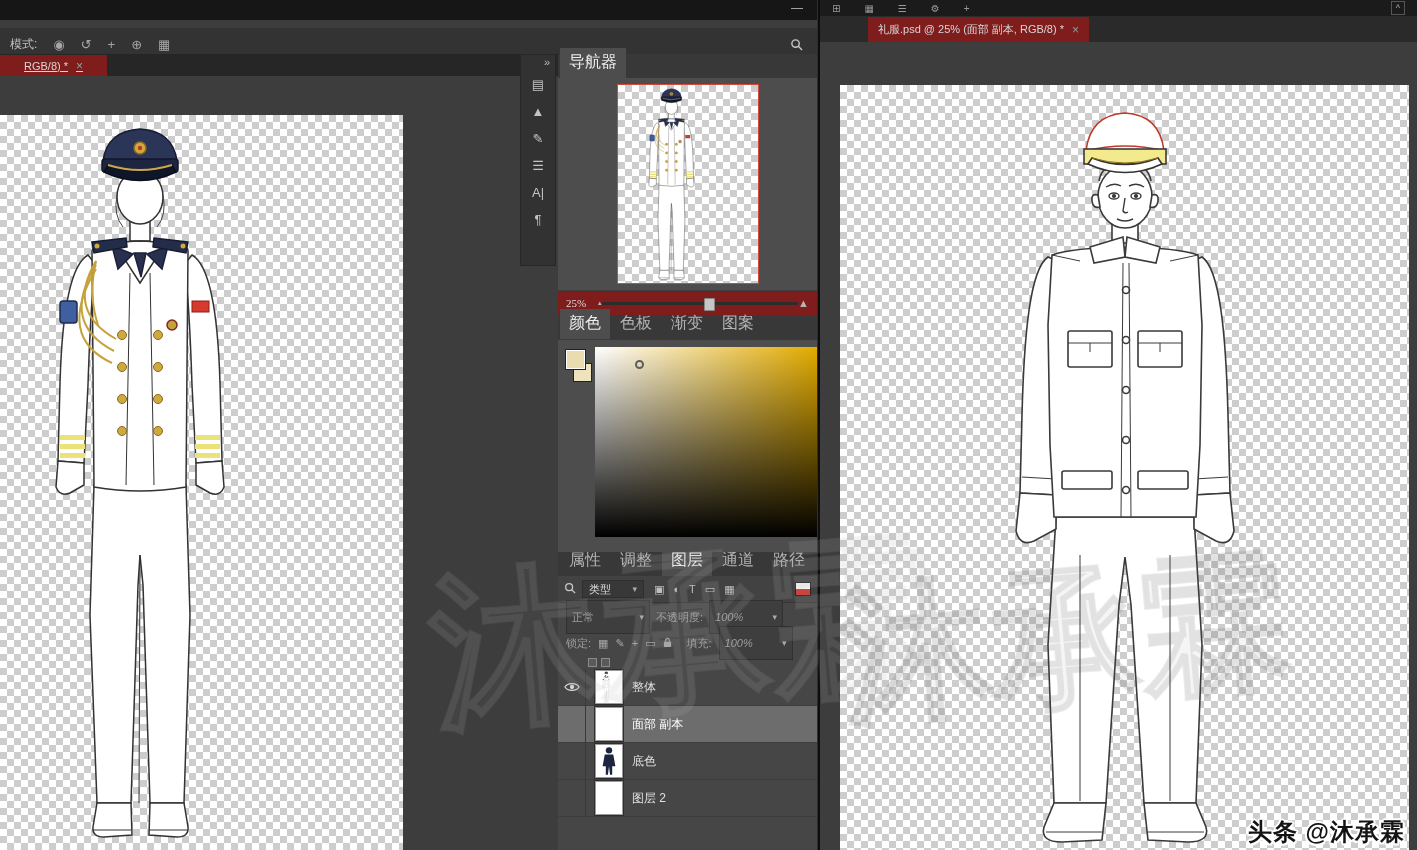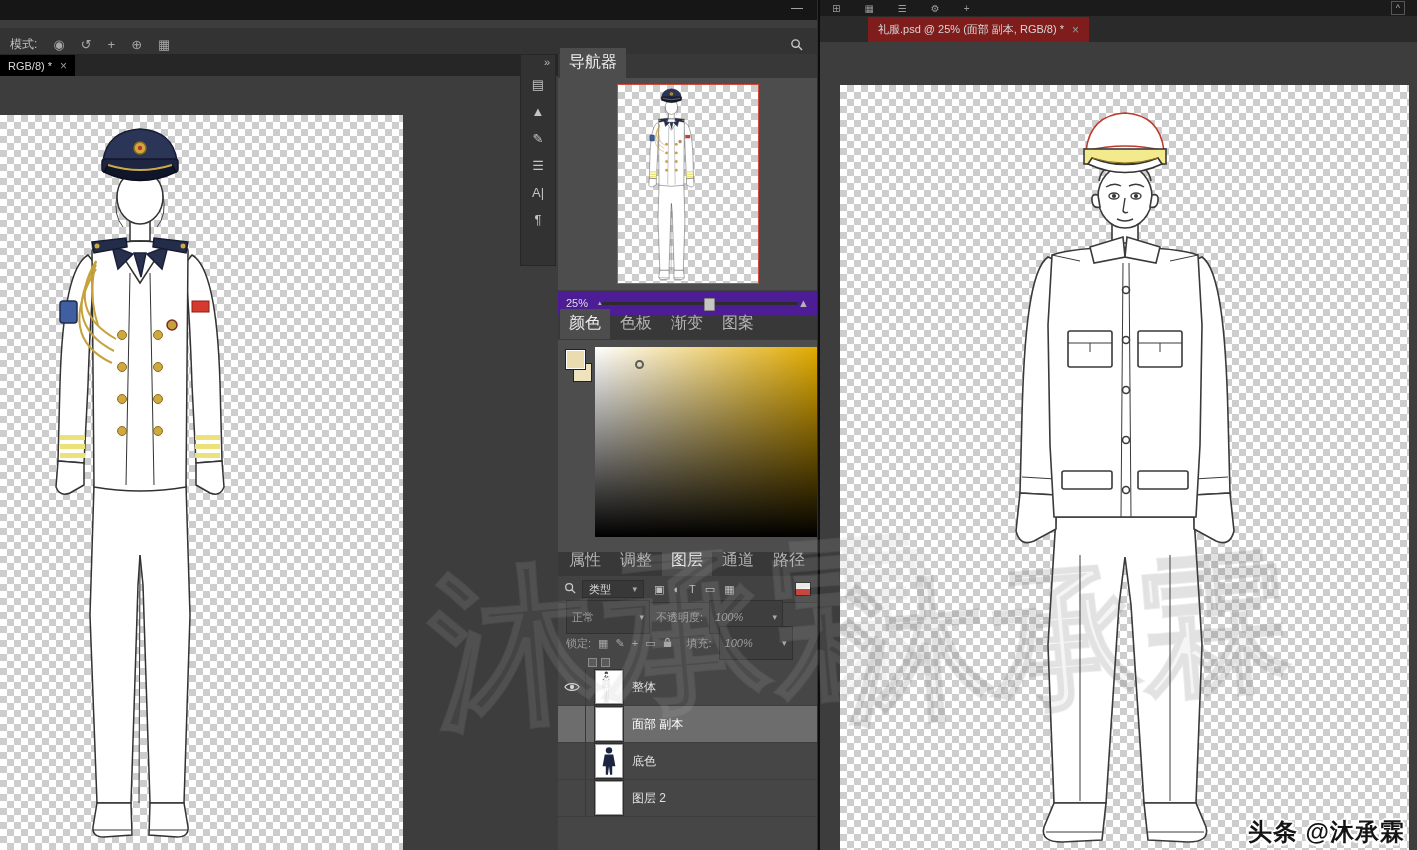--- a/index.html
+++ b/index.html
@@ -29,43 +29,43 @@
   
   .lw{position:absolute;left:0;top:0;width:817px;height:850px;background:#3d3d3d;}
   .lw-top{position:absolute;top:0;left:0;right:0;height:20px;background:#161616;}
   .minimize{position:absolute;right:14px;top:1px;color:#b5b5b5;font-size:12px;cursor:default;}
   .lw-opts{position:absolute;top:20px;left:0;right:0;height:33px;background:#333333;border-bottom:1px solid #15803d;
     display:flex;align-items:center;gap:16px;padding:0 10px;margin-top:8px;}
   .opt-label{font-size:12px;color:#bfbfbf;}
   .opt-icon{font-size:13px;color:#a6a6a6;}
   .opt-search{margin-left:auto;margin-right:4px;display:flex;align-items:center;}
   .lw-tabs{position:absolute;top:54px;left:0;right:0;height:22px;background:#262626;display:flex;align-items:flex-end;}
-  .doc-tab{height:21px;background:#000000;color:#d8d8d8;font-size:11px;display:flex;align-items:center;gap:8px;padding:0 8px;}
+  .doc-tab{height:21px;background:#7f1d1d;color:#d8d8d8;font-size:11px;display:flex;align-items:center;gap:8px;padding:0 24px;text-decoration:underline;}
   .tab-close{color:#9d9d9d;font-size:12px;}
   .lw-canvas{position:absolute;top:76px;left:0;right:0;bottom:0;background:#3d3d3d;overflow:hidden;}
   .doc-left{position:absolute;left:0;top:39px;width:403px;height:735px;overflow:hidden;}
   .doc-left svg{position:absolute;inset:0;}
 
   
   .tool-strip{position:absolute;left:520px;top:54px;width:36px;height:212px;background:#323232;
     border:1px solid #272727;display:flex;flex-direction:column;align-items:center;box-sizing:border-box;}
   .collapse{align-self:flex-end;color:#bdbdbd;font-size:11px;margin:1px 5px 3px 0;}
   .tool-icon{width:28px;height:27px;color:#c4c4c4;font-size:13px;display:flex;align-items:center;justify-content:center;}
 
   
   .panels{position:absolute;left:558px;top:54px;width:259px;bottom:0;background:#464646;display:flex;flex-direction:column;}
   .p-tabs{height:24px;background:#383838;display:flex;align-items:flex-end;padding-left:2px;gap:1px;flex:none;}
   .p-tab{font-size:16px;color:#b3b3b3;padding:4px 9px 5px;white-space:nowrap;}
   .p-tab.active{background:#4d4d4d;color:#ececec;}
   .nav-body{height:212px;background:#4d4d4d;position:relative;flex:none;}
   .nav-thumb{position:absolute;left:50%;transform:translateX(-50%);top:6px;width:142px;height:200px;
     border:1px solid #cf4b3c;box-sizing:border-box;overflow:hidden;}
   .nav-thumb svg{position:absolute;inset:0;width:100%;height:100%;}
-  .zoom-row{height:24px;background:#4c1d95;border-top:1px solid #3e3e3e;display:flex;align-items:center;
-    padding:0 8px;gap:0;flex:none;}
+  .zoom-row{height:24px;background:#7f1d1d;border-top:1px solid #3e3e3e;display:flex;align-items:center;
+    padding:0 8px;gap:0;flex:none;font-family:Liberation Serif, serif;}
   .zoom-val{font-size:11px;color:#dedede;width:32px;}
   .z-tri-s{color:#b4b4b4;font-size:7px;}
   .z-tri-b{color:#b4b4b4;font-size:11px;}
   .z-track{flex:1;height:3px;background:#2c2c2c;border-radius:2px;position:relative;}
   .z-thumb{position:absolute;left:52%;top:-4px;width:9px;height:11px;background:#c6c6c6;border:1px solid #878787;border-radius:1px;}
 
   .color-body{height:212px;background:#4d4d4d;position:relative;border-top:1px solid #3a3a3a;flex:none;}
   .swatch-back{position:absolute;left:15px;top:23px;width:17px;height:17px;background:#efe3bd;border:1px solid #222;}
   .swatch-front{position:absolute;left:8px;top:10px;width:17px;height:17px;background:#eadcae;border:1px solid #fdfdfd;box-shadow:0 0 0 1px #222;}
   .grad-box{position:absolute;left:37px;top:7px;width:222px;height:190px;

